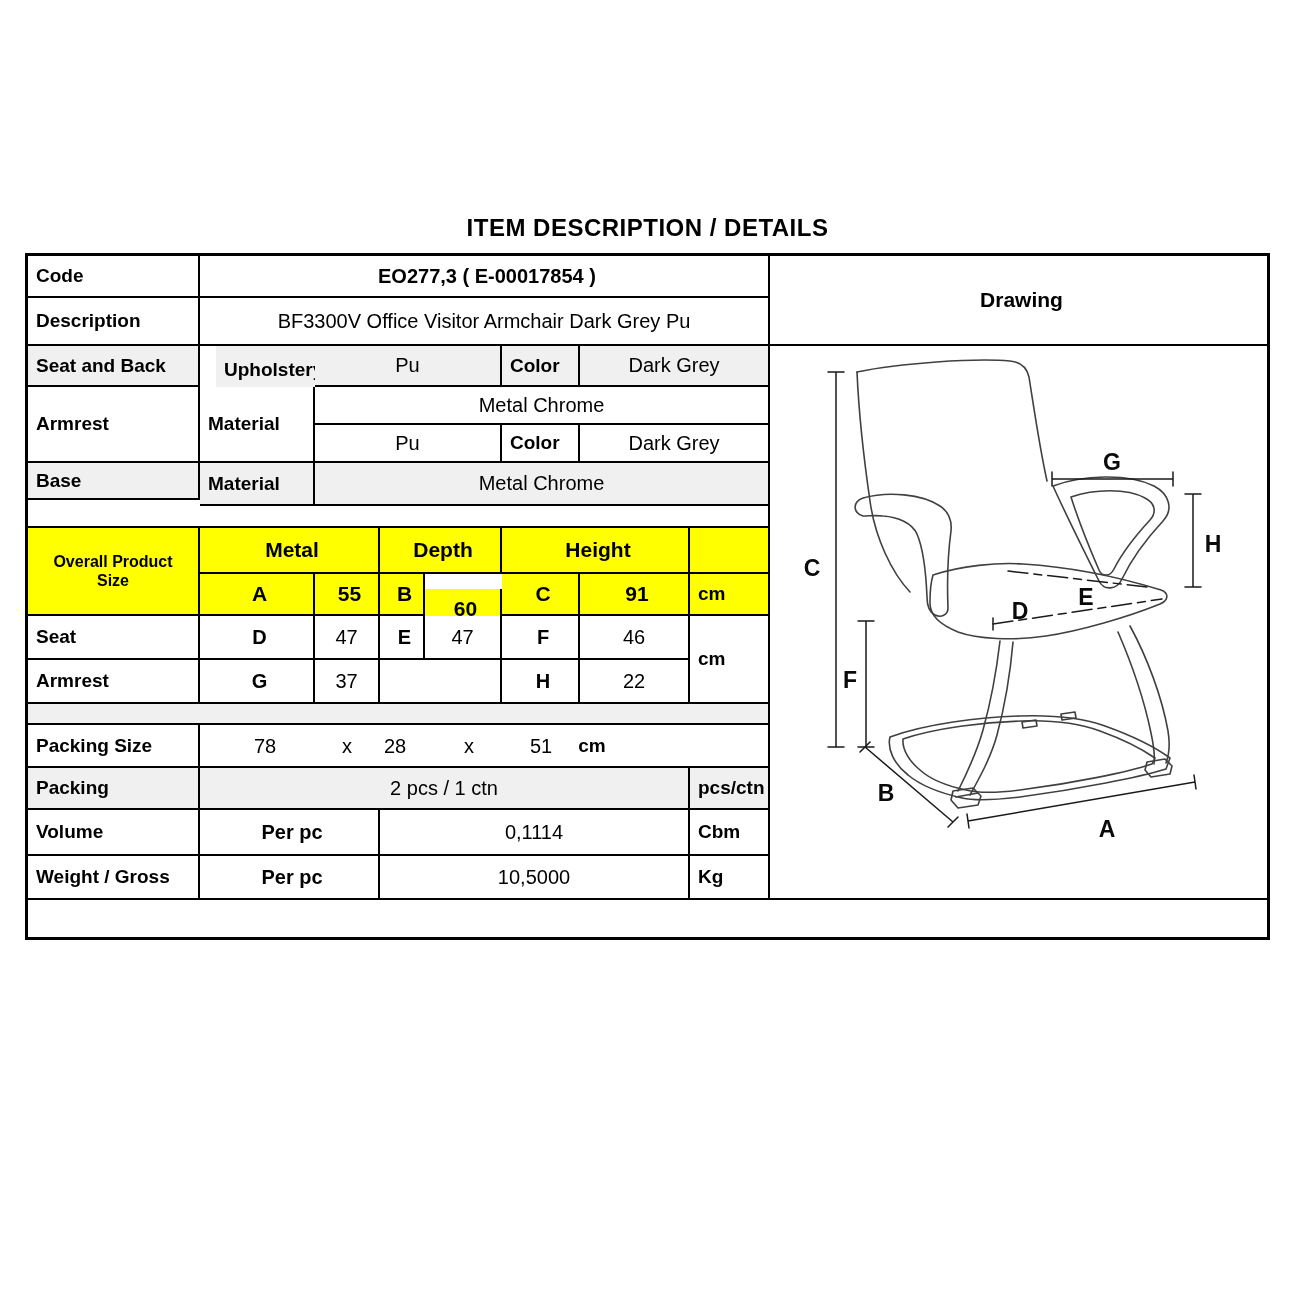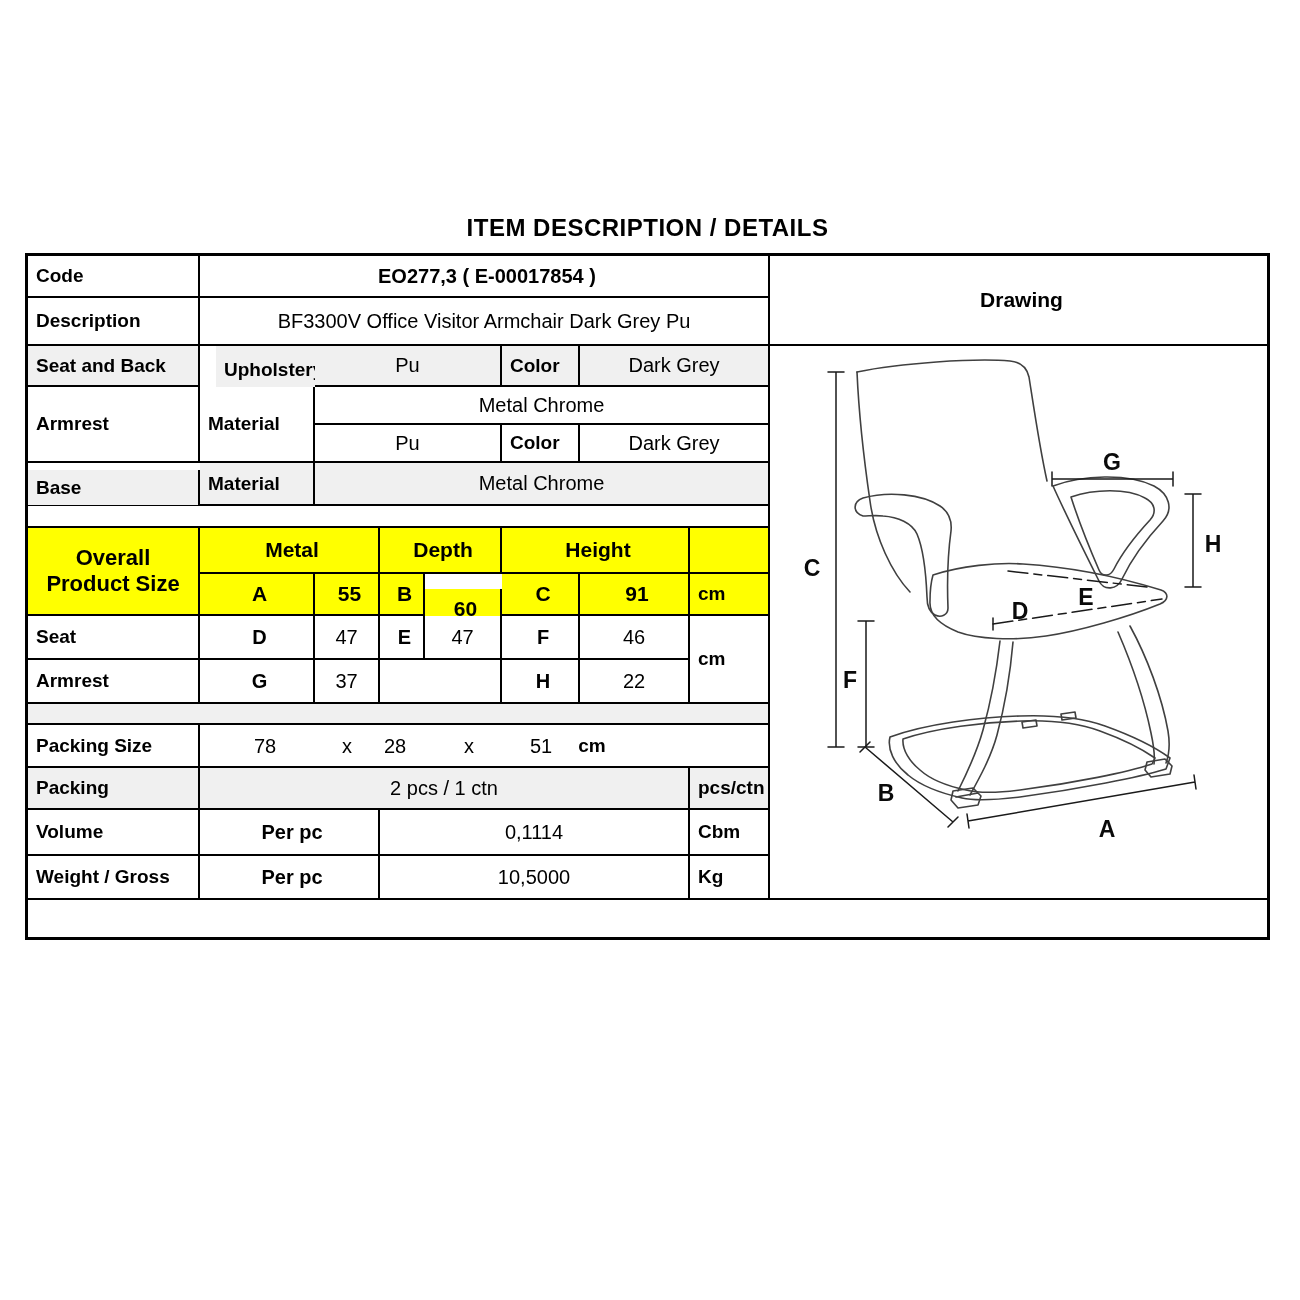--- a/index.html
+++ b/index.html
@@ -46,27 +46,27 @@
     <div class="cell lbl grey" style="left:474px;top:90px;width:78px;height:41px">Color</div>
     <div class="cell ctr grey" style="left:552px;top:90px;width:190px;height:41px">Dark Grey</div>
 
     <div class="cell lbl" style="left:0;top:131px;width:172px;height:76px">Armrest</div>
     <div class="cell lbl" style="left:172px;top:131px;width:115px;height:76px">Material</div>
     <div class="cell ctr" style="left:287px;top:131px;width:455px;height:38px">Metal Chrome</div>
     <div class="cell ctr" style="left:287px;top:169px;width:187px;height:38px">Pu</div>
     <div class="cell lbl" style="left:474px;top:169px;width:78px;height:38px">Color</div>
     <div class="cell ctr" style="left:552px;top:169px;width:190px;height:38px">Dark Grey</div>
 
-    <div class="cell lbl grey" style="left:0;top:214px;width:172px;height:37px">Base</div>
+    <div class="cell lbl grey" style="left:0;top:207px;width:172px;height:37px">Base</div>
     <div class="cell lbl grey" style="left:172px;top:207px;width:115px;height:43px">Material</div>
     <div class="cell ctr grey" style="left:287px;top:207px;width:455px;height:43px">Metal Chrome</div>
 
     <div class="cell" style="left:0;top:250px;width:742px;height:22px"></div>
 
-    <div class="cell ctr bold yellow wrapc" style="left:0;top:272px;width:172px;height:88px;font-size:22px;padding:0 14px">Overall Product Size</div>
+    <div class="cell ctr bold yellow wrapc" style="left:0;top:272px;width:172px;height:88px;font-size:16px;padding:0 14px">Overall Product Size</div>
     <div class="cell ctr bold yellow" style="left:172px;top:272px;width:180px;height:46px;font-size:21px">Metal</div>
     <div class="cell ctr bold yellow" style="left:352px;top:272px;width:122px;height:46px;font-size:21px">Depth</div>
     <div class="cell ctr bold yellow" style="left:474px;top:272px;width:188px;height:46px;font-size:21px">Height</div>
     <div class="cell yellow" style="left:662px;top:272px;width:80px;height:46px"></div>
 
     <div class="cell ctr bold yellow" style="left:172px;top:318px;width:115px;height:42px;font-size:21px">A</div>
     <div class="cell ctr bold yellow" style="left:287px;top:318px;width:65px;height:42px;font-size:21px">55</div>
     <div class="cell ctr bold yellow" style="left:352px;top:318px;width:45px;height:42px;font-size:21px">B</div>
     <div class="cell ctr bold yellow" style="left:397px;top:333px;width:77px;height:42px;font-size:21px">60</div>
     <div class="cell ctr bold yellow" style="left:474px;top:318px;width:78px;height:42px;font-size:21px">C</div>

